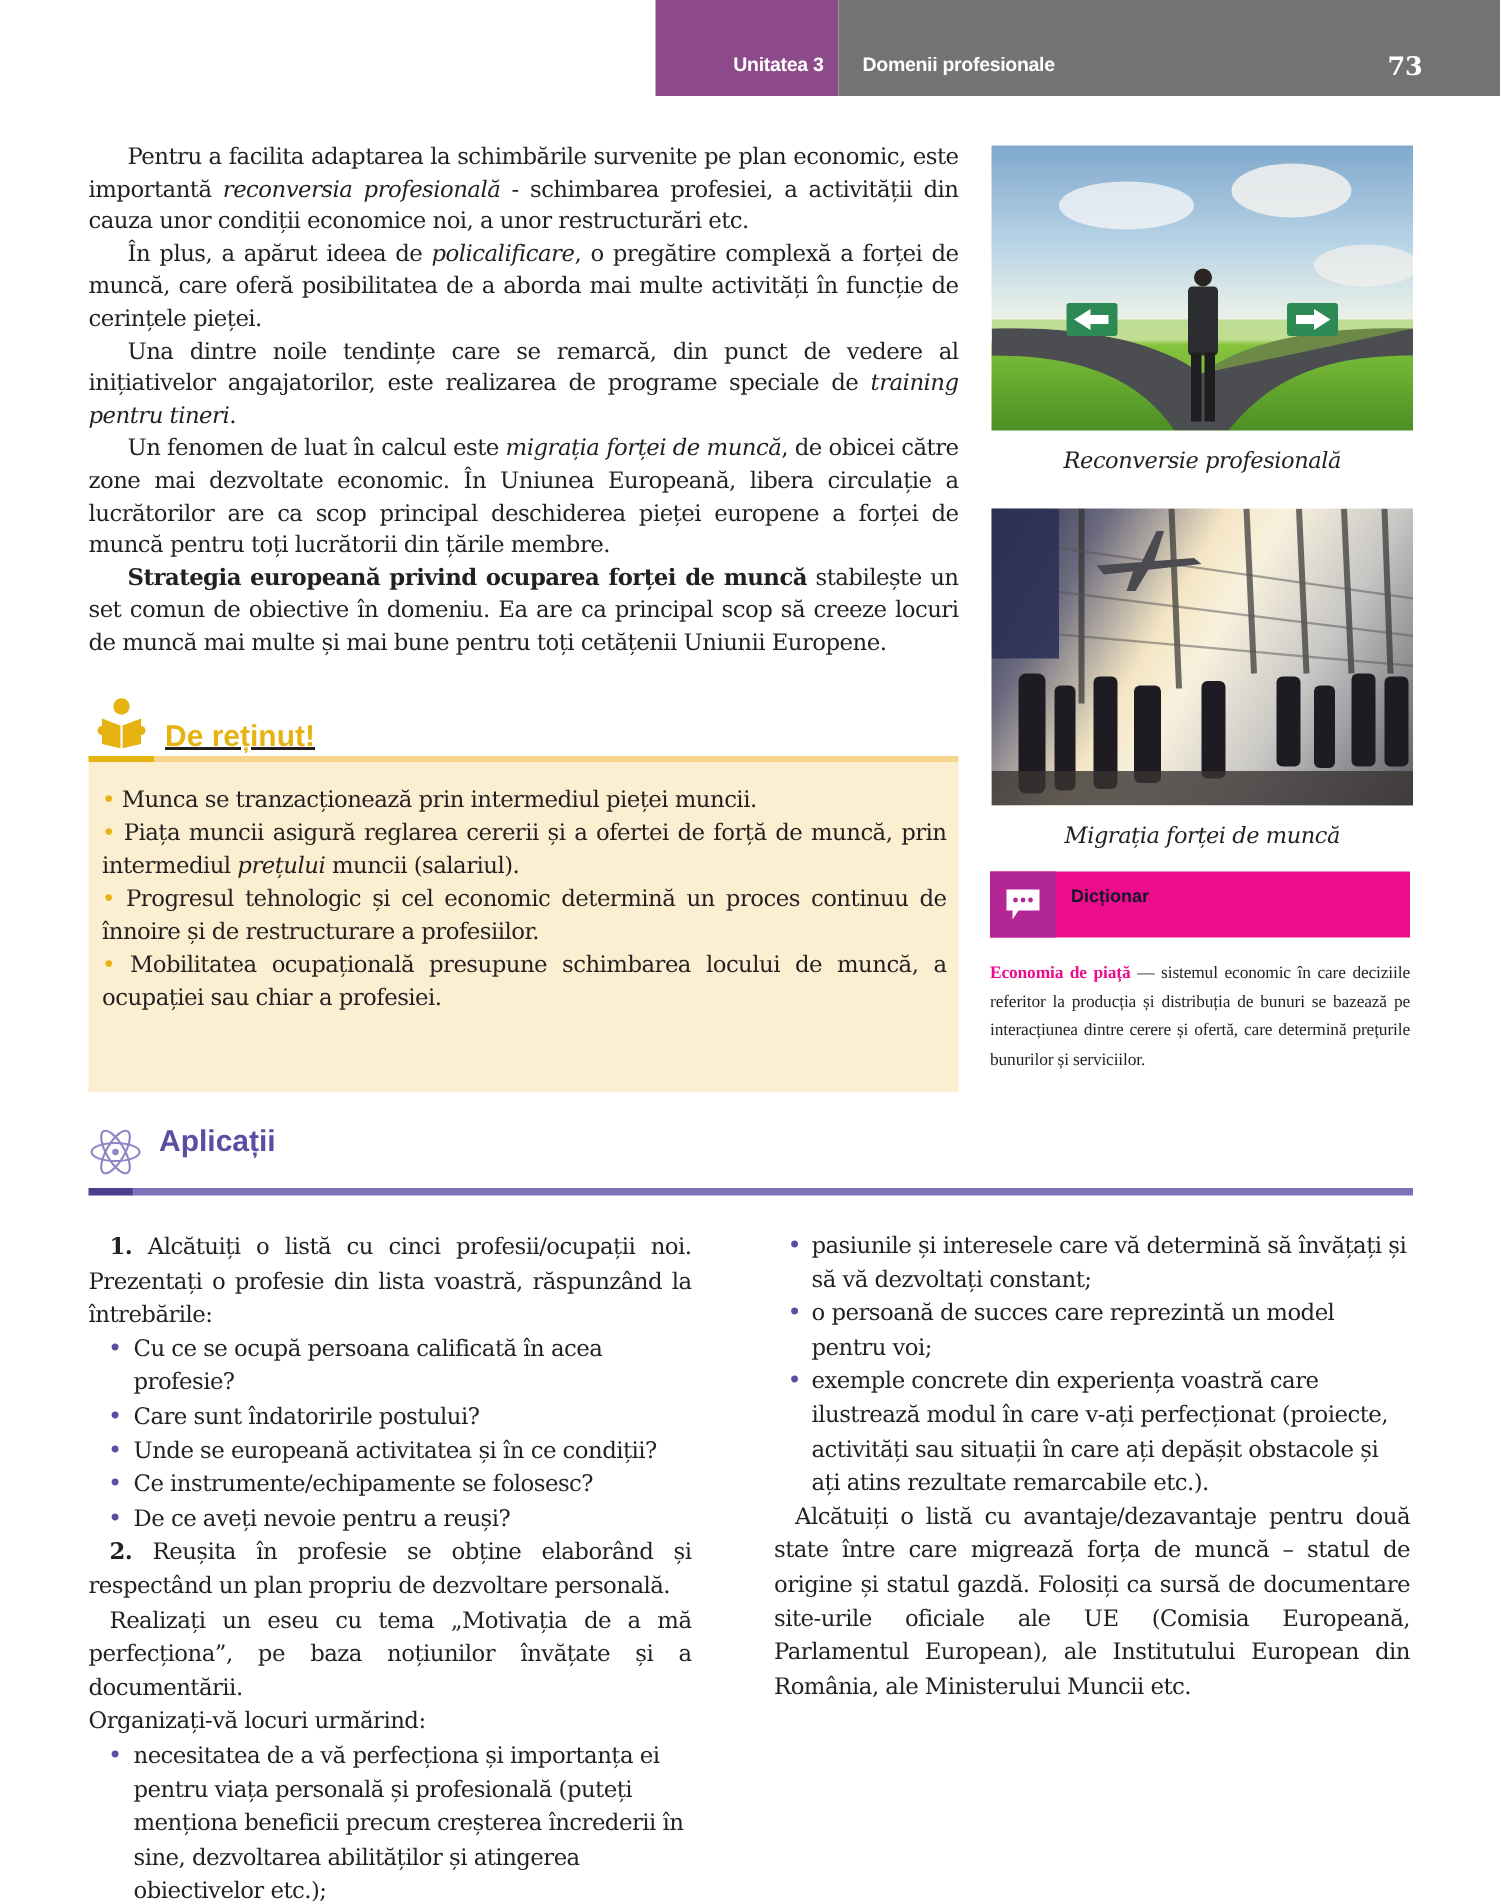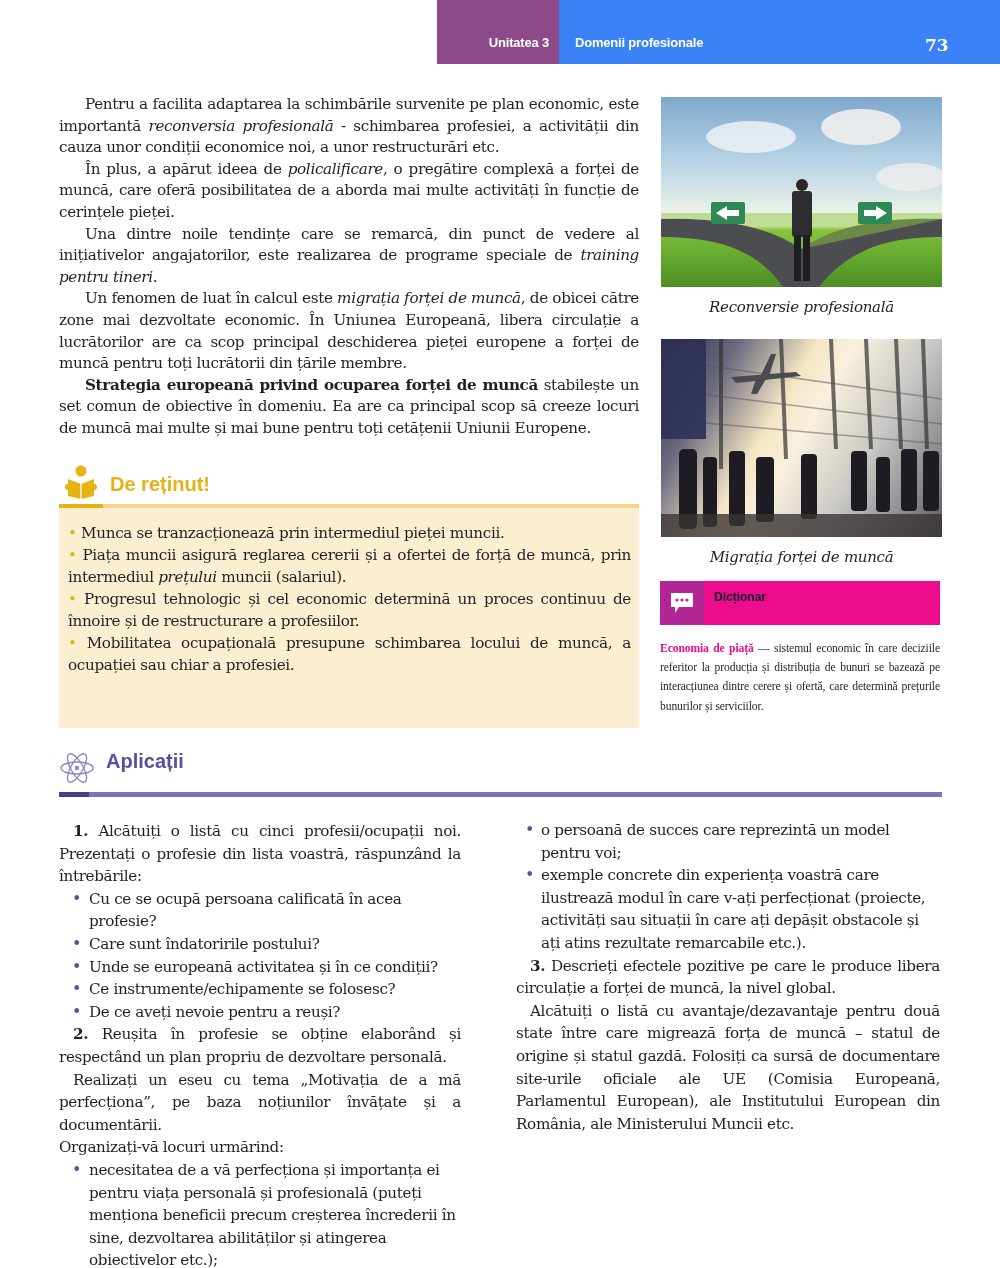--- a/index.html
+++ b/index.html
@@ -1,21 +1,21 @@
 <!DOCTYPE html>
 <html><head>
 <meta charset="utf-8">
 <style>
   * { box-sizing: border-box; margin: 0; padding: 0; }
   html, body { width: 1000px; height: 1268px; background: #ffffff; overflow: hidden; }
   body { position: relative; font-family: "DejaVu Serif", serif; color: #231f20; }
 
   
   .hdr-unit { position: absolute; left: 437px; top: 0; width: 122px; height: 64px; background: #8c4a8a; }
-  .hdr-rest { position: absolute; left: 559px; top: 0; width: 441px; height: 64px; background: #3b82f6; }
+  .hdr-rest { position: absolute; left: 559px; top: 0; width: 441px; height: 64px; background: #737373; }
   .hdr-unit span, .hdr-rest span { position: absolute; top: 35px; color: #fff; font-family: "Liberation Sans", sans-serif; font-weight: bold; font-size: 13px; letter-spacing: -0.2px; }
   .hdr-unit span { right: 10px; }
   .hdr-rest .hdr-title { left: 16px; }
   .hdr-rest .hdr-page { left: 366px; font-weight: bold; font-family: "DejaVu Serif", serif; font-size: 17px; }
 
   
   .main-text { position: absolute; left: 59px; top: 94px; width: 580px; font-size: 15.2px; line-height: 21.6px; text-align: justify; letter-spacing: -0.35px; }
   .main-text p { text-indent: 26px; }
   .main-text i { font-style: italic; }
   .main-text b { font-weight: bold; }
@@ -24,21 +24,21 @@
   .photo { position: absolute; left: 661px; width: 281px; }
   .photo1 { top: 97px; height: 190px; overflow: hidden;
     background: linear-gradient(to bottom, #7fa8cc 0%, #b9d4e6 35%, #eef3e8 62%, #f6f7e4 68%, #7cbf3a 70%, #4c8f23 100%); }
   .photo2 { top: 339px; height: 198px; overflow: hidden;
     background: linear-gradient(120deg, #2a2d4a 0%, #6b6a7e 20%, #f4e6c4 40%, #f9f1de 50%, #c7c6c4 70%, #5a5a62 100%); }
   .caption { position: absolute; left: 661px; width: 281px; text-align: center; font-style: italic; font-size: 15px; letter-spacing: -0.3px; }
   .cap1 { top: 298px; }
   .cap2 { top: 548px; }
 
   
-  .retinut-head { position: absolute; left: 64px; top: 465px; display: flex; align-items: center; }
+  .retinut-head { position: absolute; left: 64px; top: 465px; display: flex; align-items: flex-end; text-decoration: underline; }
   .retinut-title { margin-left: 12px; color: #e6b312; font-family: "Liberation Sans", sans-serif; font-weight: bold; font-size: 20px; }
   .retinut-bar-dark { position: absolute; left: 59px; top: 504px; width: 44px; height: 4px; background: #e6b312; }
   .retinut-bar-light { position: absolute; left: 103px; top: 504px; width: 536px; height: 4px; background: #f6d48a; }
   .retinut-box { position: absolute; left: 59px; top: 508px; width: 580px; height: 220px; background: #fcefd1; padding: 14px 8px 0 9px; font-size: 15.2px; line-height: 22px; text-align: justify; letter-spacing: -0.35px; }
   .retinut-box .bullet { color: #e6b312; }
 
   
   .dict-head { position: absolute; left: 660px; top: 581px; width: 280px; height: 44px; background: #ec0c8c; }
   .dict-icon-box { position: absolute; left: 0; top: 0; width: 44px; height: 44px; background: #b32695; display: flex; align-items: center; justify-content: center; }
   .dict-title { position: absolute; left: 54px; top: 9px; color: #0f172a; font-family: "Liberation Sans", sans-serif; font-weight: bold; font-size: 12px; }
@@ -199,18 +199,18 @@
   <p class="ind"><span class="num">2.</span><span>  Reușita în profesie se obține elaborând și respectând un plan propriu de dezvoltare personală.</span></p>
   <p class="ind">Realizați un eseu cu tema „Motivația de a mă perfecționa”, pe baza noțiunilor învățate și a documentării.</p>
   <p>Organizați-vă locuri urmărind:</p>
   <ul>
     <li>necesitatea de a vă perfecționa și importanța ei pentru viața personală și profesională (puteți menționa beneficii precum creșterea încrederii în sine, dezvoltarea abilităților și atingerea obiectivelor etc.);</li>
   </ul>
 </div>
 
 <div class="col col-right">
   <ul>
+    <li>pasiunile și interesele care vă determină să învățați și să vă dezvoltați constant;</li>
     <li>o persoană de succes care reprezintă un model pentru voi;</li>
     <li>exemple concrete din experiența voastră care ilustrează modul în care v-ați perfecționat (proiecte, activități sau situații în care ați depășit obstacole și ați atins rezultate remarcabile etc.).</li>
   </ul>
-  <p class="ind"><span class="num">3.</span><span> Descrieți efectele pozitive pe care le produce libera circulație a forței de muncă, la nivel global.</span></p>
   <p class="ind">Alcătuiți o listă cu avantaje/dezavantaje pentru două state între care migrează forța de muncă – statul de origine și statul gazdă. Folosiți ca sursă de documentare site-urile oficiale ale UE (Comisia Europeană, Parlamentul European), ale Institutului European din România, ale Ministerului Muncii etc.</p>
 </div>
 
 </body></html>

